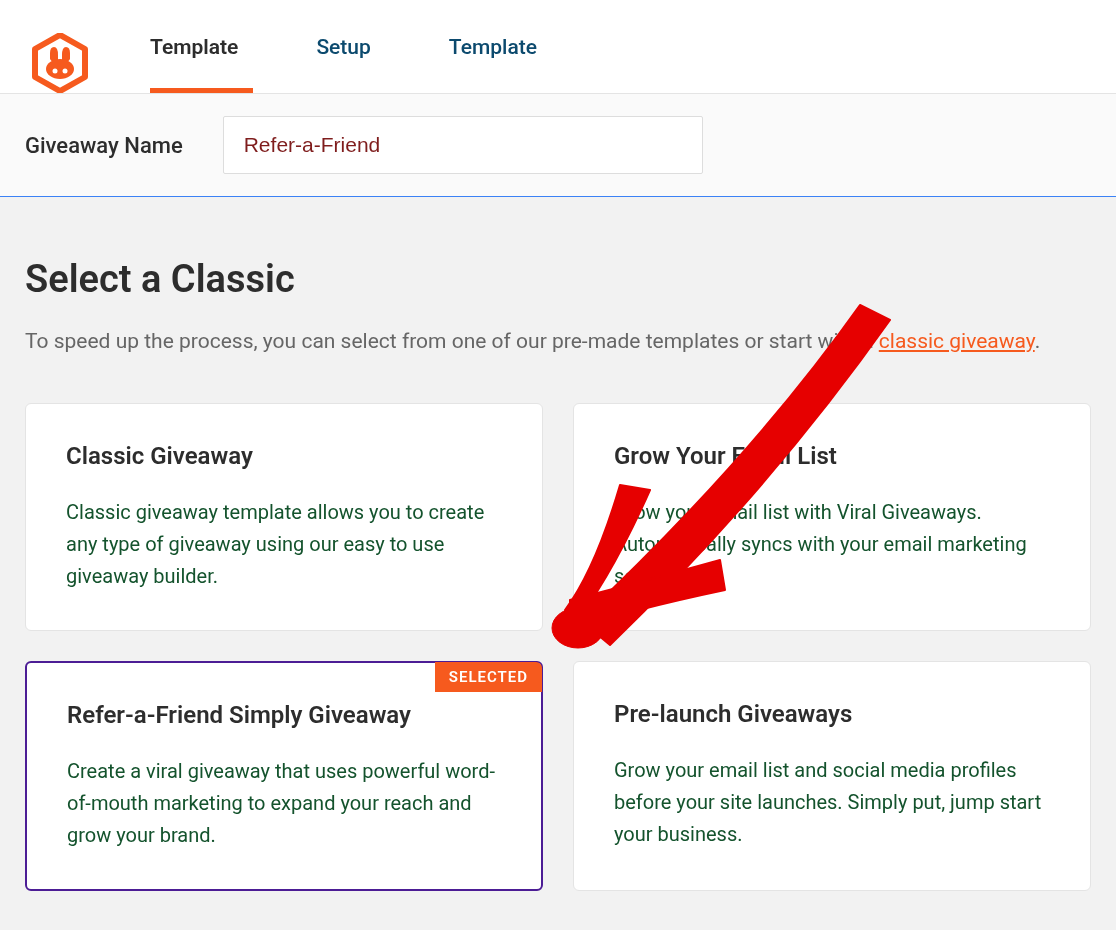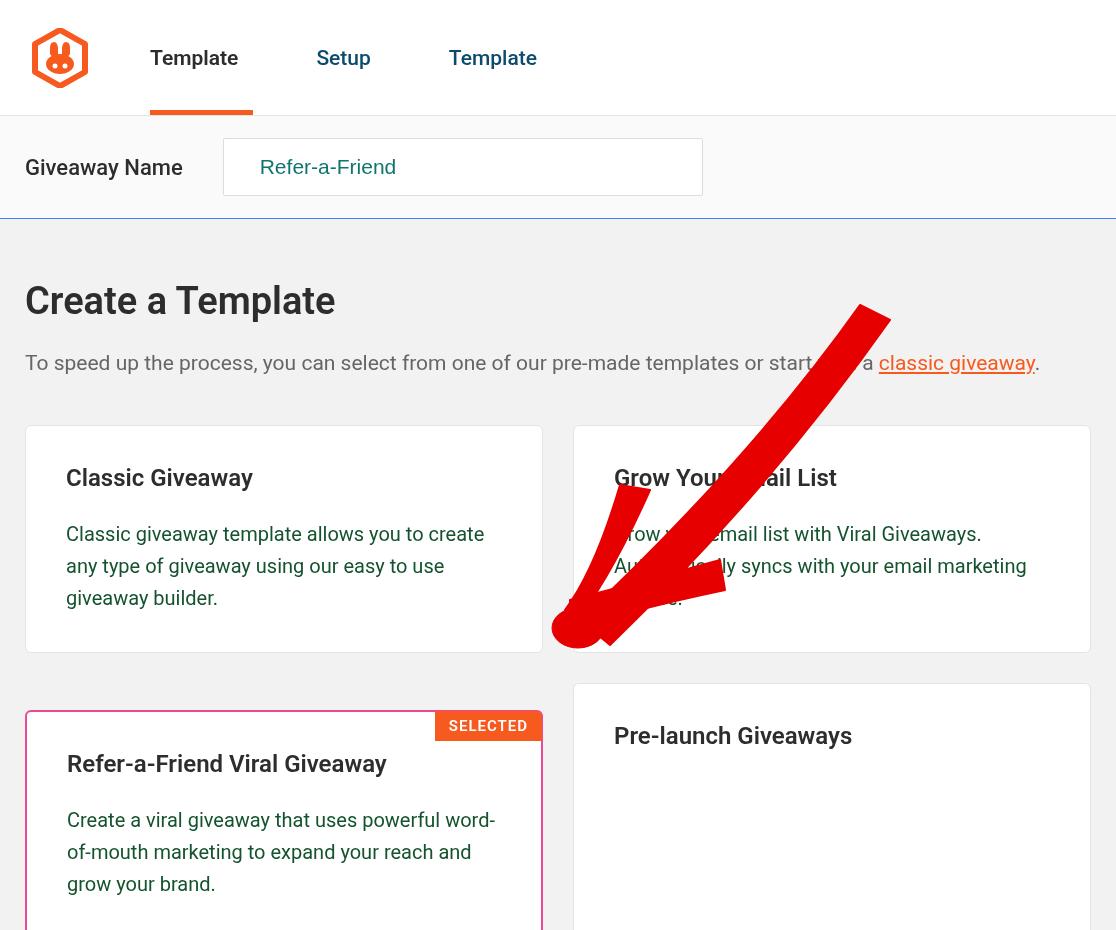--- a/index.html
+++ b/index.html
@@ -4,23 +4,23 @@
   <style>
     * { box-sizing: border-box; margin: 0; padding: 0; }
     body {
       font-family: -apple-system, BlinkMacSystemFont, "Segoe UI", Roboto, sans-serif;
       background: #fff;
       color: #2d2d2d;
       width: 1116px;
     }
     .header {
       display: flex;
-      align-items: center;
+      align-items: flex-end;
       border-bottom: 1px solid #e4e4e4;
-      height: 116px;
+      height: 94px;
       padding: 0 12px 0 30px;
       background: #fff;
     }
     .logo {
       width: 60px;
       height: 60px;
       margin-right: 60px;
     }
     .tabs {
       display: flex;
@@ -59,26 +59,26 @@
       background: #fafafa;
     }
     .name-label {
       font-size: 22px;
       font-weight: 500;
       color: #2d2d2d;
       margin-right: 40px;
     }
     .name-input {
       font-size: 21px;
-      padding: 16px 36px;
+      padding: 16px 20px;
       border: 1px solid #ddd;
       border-radius: 2px;
       width: 480px;
       background: #fff;
-      color: #0f766e;
+      color: #7f1d1d;
     }
     .content {
       padding: 60px 25px 50px 25px;
       background: #f2f2f2;
     }
     .heading {
       font-size: 38px;
       font-weight: 600;
       color: #2d2d2d;
       margin-bottom: 25px;
@@ -101,22 +101,21 @@
     }
     .card {
       background: #fff;
       border: 1px solid #e4e4e4;
       border-radius: 6px;
       padding: 38px 40px;
       position: relative;
       cursor: pointer;
     }
     .card.selected {
-      border: 2px solid #ec4899;
-      margin-top: 27px;
+      border: 2px solid #4c1d95;
     }
     .card-title {
       font-size: 24px;
       font-weight: 600;
       color: #2d2d2d;
       margin-bottom: 26px;
     }
     .card-desc {
       font-size: 20px;
       color: #14532d;
@@ -167,41 +166,42 @@
       <div class="tab">Template</div>
     </div>
   </div>
 
   <div class="name-row">
     <div class="name-label">Giveaway Name</div>
     <input class="name-input" type="text" value="Refer-a-Friend" style="">
   </div>
 
   <div class="content">
-    <div class="heading">Create a Template</div>
+    <div class="heading">Select a Classic</div>
     <div class="subtext">
       <span>To speed up the process, you can select from one of our pre-made templates or start with a </span><a href="#">classic giveaway</a><span>.</span>
     </div>
 
     <div class="templates">
       <div class="card">
         <div class="card-title">Classic Giveaway</div>
         <div class="card-desc">Classic giveaway template allows you to create any type of giveaway using our easy to use giveaway builder.</div>
       </div>
       <div class="card">
         <div class="card-title">Grow Your Email List</div>
         <div class="card-desc">Grow your email list with Viral Giveaways. Automatically syncs with your email marketing service.</div>
       </div>
       <div class="card selected">
         <div class="badge">SELECTED</div>
-        <div class="card-title">Refer-a-Friend Viral Giveaway</div>
+        <div class="card-title">Refer-a-Friend Simply Giveaway</div>
         <div class="card-desc">Create a viral giveaway that uses powerful word-of-mouth marketing to expand your reach and grow your brand.</div>
       </div>
       <div class="card">
         <div class="card-title">Pre-launch Giveaways</div>
+        <div class="card-desc">Grow your email list and social media profiles before your site launches. Simply put, jump start your business.</div>
       </div>
     </div>
   </div>
 
   <svg class="arrow-overlay" width="420" height="420" viewBox="0 0 420 420">
     <g fill="#e60000" stroke="#e60000" stroke-linecap="round" stroke-linejoin="round">
       <path d="M 370 70 Q 250 240 90 395 L 60 370 Q 230 210 340 55 Z" stroke-width="2"></path>
       <path d="M 50 380 Q 90 330 130 240 L 100 235 Q 75 320 45 360 Z" stroke-width="2"></path>
       <path d="M 50 380 Q 110 360 205 340 L 200 310 Q 110 335 50 350 Z" stroke-width="2"></path>
       <ellipse cx="58" cy="378" rx="26" ry="20"></ellipse>

